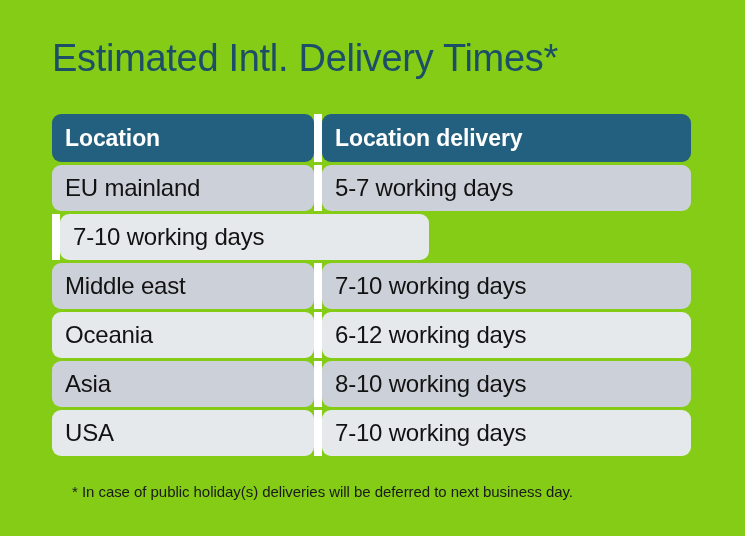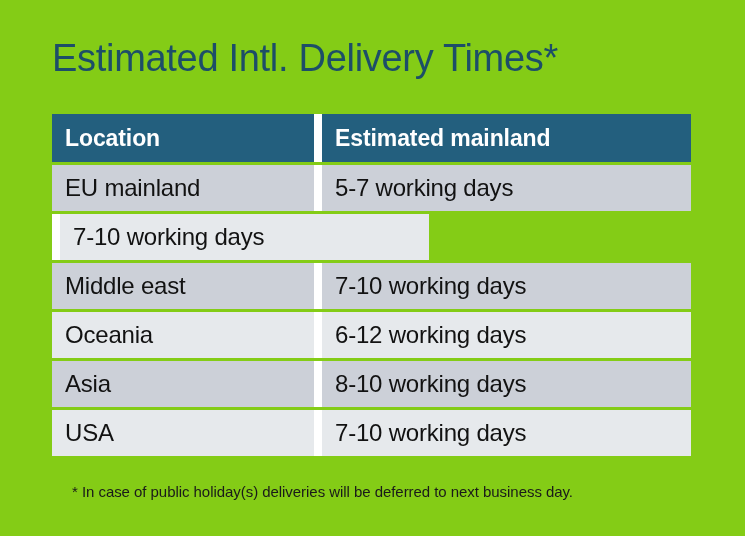--- a/index.html
+++ b/index.html
@@ -55,20 +55,21 @@
 
   .cell {
     box-sizing: border-box;
     display: flex;
     align-items: center;
     height: 46px;
     padding-left: 13px;
     padding-right: 2px;
     overflow: hidden;
     white-space: nowrap;
+    border-radius: 9px;
   }
 
   .cell-location {
     width: 262px;
     flex: 0 0 262px;
   }
 
   .col-gap {
     width: 8px;
     flex: 0 0 8px;
@@ -120,21 +121,21 @@
 
 <div class="page">
 
   <div class="page-title">Estimated Intl. Delivery Times*</div>
 
   <div class="table">
 
     <div class="row header-row">
       <div class="cell cell-location">Location</div>
       <div class="col-gap"></div>
-      <div class="cell cell-delivery">Estimated mainland</div>
+      <div class="cell cell-delivery">Location delivery</div>
     </div>
 
     <div class="row body-row shade-dark">
       <div class="cell cell-location">EU mainland</div>
       <div class="col-gap"></div>
       <div class="cell cell-delivery">5-7 working days</div>
     </div>
 
     <div class="row body-row shade-light">
       <div class="col-gap"></div>

